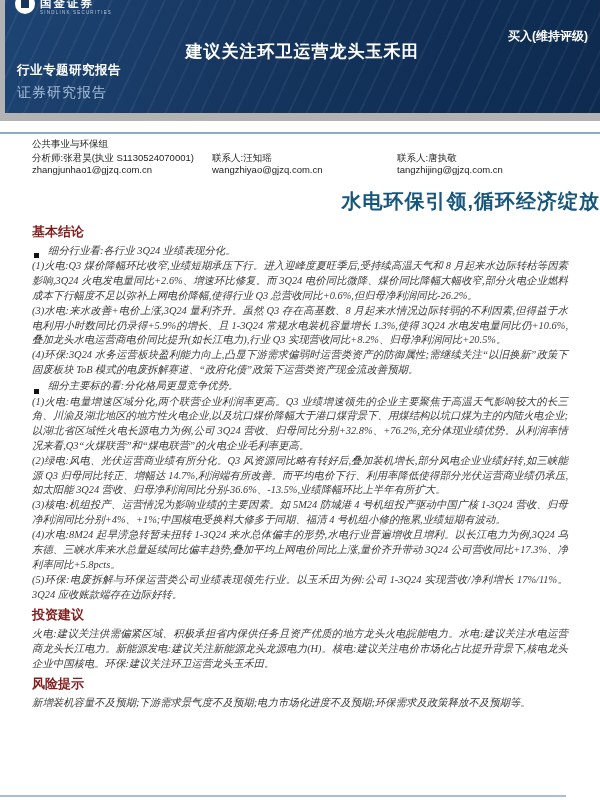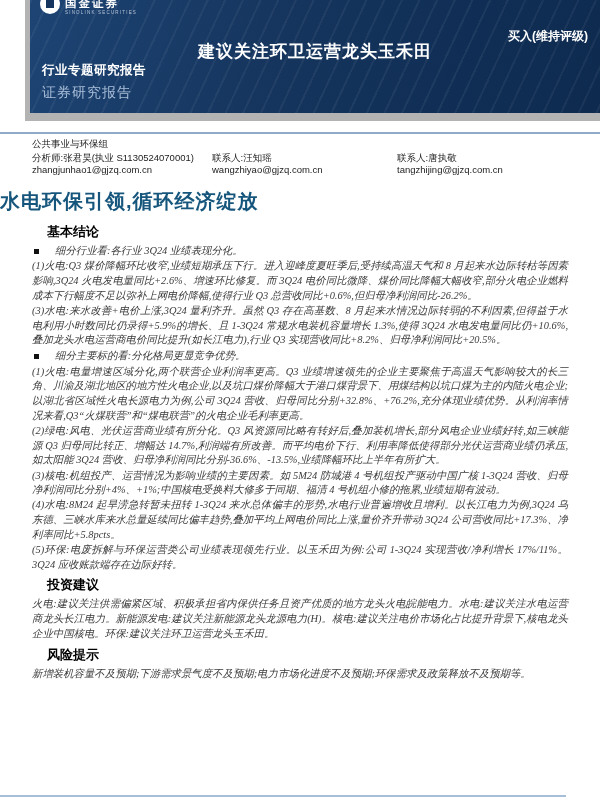--- a/index.html
+++ b/index.html
@@ -8,21 +8,20 @@
     position: relative;
     width: 600px;
     height: 800px;
     background: #ffffff;
     overflow: hidden;
     font-family: "Liberation Sans", sans-serif;
   }
 
   
   .banner-wrap {
-    margin-left: 25px;
     border-left: 5px solid #b3b3b3;
     border-bottom: 8px solid #b3b3b3;
   }
   .banner {
     position: relative;
     height: 113px;
     overflow: hidden;
     background: linear-gradient(105deg, #1d4474 0%, #16365f 40%, #102e55 75%, #0e2a4f 100%);
   }
   .banner::before {
@@ -128,42 +127,42 @@
   .team-row {
     display: grid;
     grid-template-columns: 180px 185px auto;
   }
   .team-group { margin-bottom: 1px; }
   .email { color: #222222; text-decoration: none; }
 
   
   .report-title {
     margin-top: 11px;
-    text-align: left;
+    text-align: right;
     color: #16567d;
     font-size: 20px;
     font-weight: bold;
     letter-spacing: 1px;
   }
 
   
   .content {
     padding: 4px 32px 0 32px;
   }
   .section-heading {
-    color: #000000;
+    color: #7f1d1d;
     font-size: 13px;
     font-weight: bold;
-    margin: 4px 0 3px 15px;
+    margin: 4px 0 3px 0;
     font-family: "Liberation Sans", sans-serif;
   }
   .bullet-row {
     display: flex;
-    align-items: flex-start;
-    gap: 16px;
+    align-items: flex-end;
+    gap: 9px;
     margin: 1px 0 1px 2px;
   }
   .bullet-square {
     flex: 0 0 auto;
     width: 5px;
     height: 5px;
     background: #111111;
     margin-top: 5px;
   }
   .body-text, .bullet-text {
@@ -228,20 +227,21 @@
   <div class="content">
 
     <div class="section-heading">基本结论</div>
 
     <div class="bullet-row">
       <span class="bullet-square"></span>
       <span class="bullet-text">细分行业看:各行业 3Q24 业绩表现分化。</span>
     </div>
     <p class="body-text para">(1)火电:Q3 煤价降幅环比收窄,业绩短期承压下行。进入迎峰度夏旺季后,受持续高温天气和 8 月起来水边际转枯等因素影响,3Q24 火电发电量同比+2.6%、增速环比修复。而 3Q24 电价同比微降、煤价同比降幅大幅收窄,部分火电企业燃料成本下行幅度不足以弥补上网电价降幅,使得行业 Q3 总营收同比+0.6%,但归母净利润同比-26.2%。</p>
     <p class="body-text para">(3)水电:来水改善+电价上涨,3Q24 量利齐升。虽然 Q3 存在高基数、8 月起来水情况边际转弱的不利因素,但得益于水电利用小时数同比仍录得+5.9%的增长、且 1-3Q24 常规水电装机容量增长 1.3%,使得 3Q24 水电发电量同比仍+10.6%,叠加龙头水电运营商电价同比提升(如长江电力),行业 Q3 实现营收同比+8.2%、归母净利润同比+20.5%。</p>
+    <p class="body-text para">(4)环保:3Q24 水务运营板块盈利能力向上,凸显下游需求偏弱时运营类资产的防御属性;需继续关注“以旧换新”政策下固废板块 ToB 模式的电废拆解赛道、“政府化债”政策下运营类资产现金流改善预期。</p>
 
     <div class="bullet-row">
       <span class="bullet-square"></span>
       <span class="bullet-text">细分主要标的看:分化格局更显竞争优势。</span>
     </div>
     <p class="body-text para">(1)火电:电量增速区域分化,两个联营企业利润率更高。Q3 业绩增速领先的企业主要聚焦于高温天气影响较大的长三角、川渝及湖北地区的地方性火电企业,以及坑口煤价降幅大于港口煤背景下、用煤结构以坑口煤为主的内陆火电企业;以湖北省区域性火电长源电力为例,公司 3Q24 营收、归母同比分别+32.8%、+76.2%,充分体现业绩优势。从利润率情况来看,Q3“火煤联营”和“煤电联营”的火电企业毛利率更高。</p>
     <p class="body-text para">(2)绿电:风电、光伏运营商业绩有所分化。Q3 风资源同比略有转好后,叠加装机增长,部分风电企业业绩好转,如三峡能源 Q3 归母同比转正、增幅达 14.7%,利润端有所改善。而平均电价下行、利用率降低使得部分光伏运营商业绩仍承压,如太阳能 3Q24 营收、归母净利润同比分别-36.6%、-13.5%,业绩降幅环比上半年有所扩大。</p>
     <p class="body-text para">(3)核电:机组投产、运营情况为影响业绩的主要因素。如 5M24 防城港 4 号机组投产驱动中国广核 1-3Q24 营收、归母净利润同比分别+4%、+1%;中国核电受换料大修多于同期、福清 4 号机组小修的拖累,业绩短期有波动。</p>
     <p class="body-text para">(4)水电:8M24 起旱涝急转暂未扭转 1-3Q24 来水总体偏丰的形势,水电行业普遍增收且增利。以长江电力为例,3Q24 乌东德、三峡水库来水总量延续同比偏丰趋势,叠加平均上网电价同比上涨,量价齐升带动 3Q24 公司营收同比+17.3%、净利率同比+5.8pcts。</p>
     <p class="body-text para">(5)环保:电废拆解与环保运营类公司业绩表现领先行业。以玉禾田为例:公司 1-3Q24 实现营收/净利增长 17%/11%。3Q24 应收账款端存在边际好转。</p>

